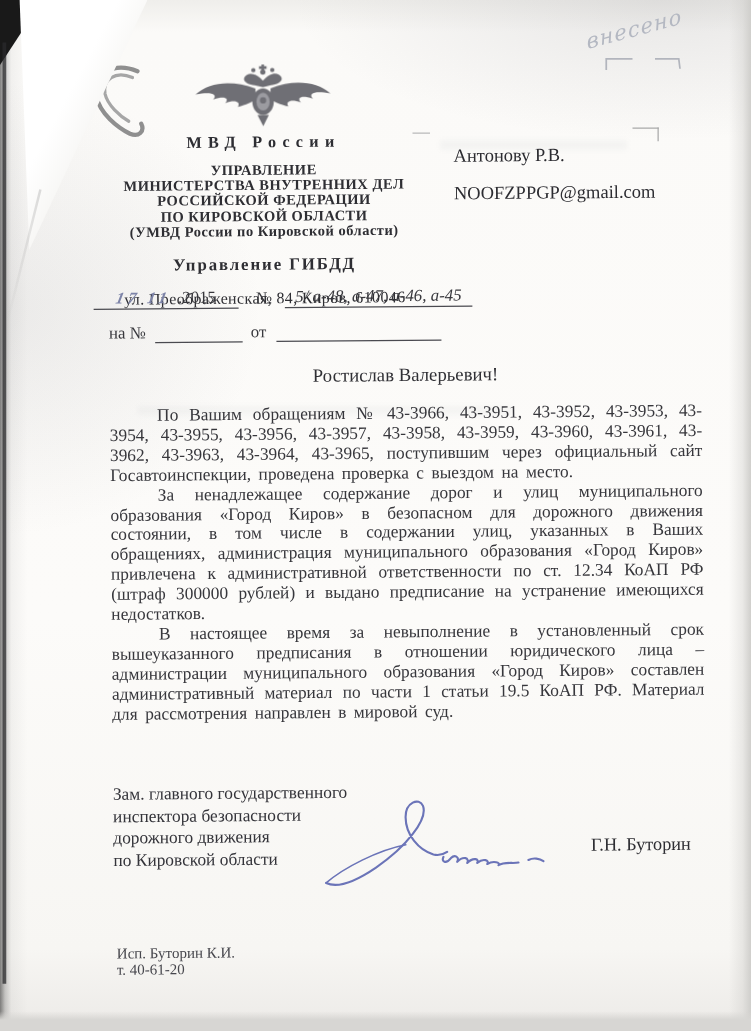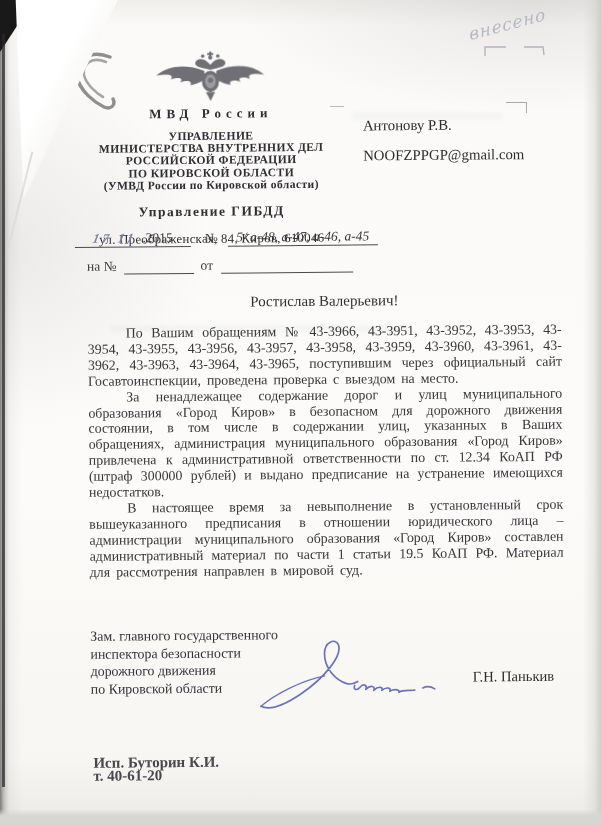--- a/index.html
+++ b/index.html
@@ -52,21 +52,21 @@
   .blank-l{width:132px;margin-left:8px;}
   
   .salutation{position:absolute;left:88px;top:293px;width:474px;text-align:center;font-size:15px;color:#303035;}
   .bodytext{position:absolute;left:88px;top:324px;width:474px;font-size:13.9px;line-height:15.9px;text-align:justify;color:#37373c;}
   .bodytext p{margin:0;text-indent:38px;word-spacing:2.5px;}
   
   .sigblock{position:absolute;left:88px;top:626px;font-size:13.9px;line-height:17.6px;color:#34343a;}
   .signame{position:absolute;left:470px;top:670px;font-size:14.6px;color:#2e2e33;}
   .autograph{position:absolute;left:252px;top:636px;}
   
-  .footer{position:absolute;left:90px;top:755px;font-size:15px;line-height:13px;color:#47474d;font-weight:bold;}
+  .footer{position:absolute;left:90px;top:755px;font-size:12px;line-height:13px;color:#47474d;}
 </style>
 </head>
 <body>
 
 <div class="scan">
 
   <div class="corner-black"></div>
   <div class="edge-left-line"></div>
 
   <svg class="paperclip" width="48" height="60" viewBox="0 0 48 60">
@@ -138,21 +138,21 @@
       <div>Зам. главного государственного</div>
       <div>инспектора безопасности</div>
       <div>дорожного движения</div>
       <div>по Кировской области</div>
     </div>
 
     <svg class="autograph" width="200" height="82" viewBox="0 0 200 82">
       <path d="M6,70 C14,74 28,70 46,58 C70,42 88,20 84,9 C81,2 70,6 70,18 C70,32 80,44 92,48 C96,49 100,48 103,46 M100,50 C98,54 102,56 106,51 C109,48 113,50 111,54 C116,49 121,51 119,55 C124,50 129,52 127,55 C132,51 137,53 135,56 C140,53 146,55 144,57 C149,54 156,56 160,55 M168,53 C172,51 177,52 180,54" fill="none" stroke="#6b74b8" stroke-width="1.7" stroke-linecap="round" stroke-linejoin="round"></path>
       <path d="M6,70 C20,58 48,44 70,40" fill="none" stroke="#6b74b8" stroke-width="1.3" stroke-linecap="round"></path>
     </svg>
-    <div class="signame">Г.Н. Панькив</div>
+    <div class="signame">Г.Н. Буторин</div>
 
     <div class="footer">
       <div>Исп. Буторин К.И.</div>
       <div>т. 40-61-20</div>
     </div>
 
   </div>
 </div>
 
 </body></html>

